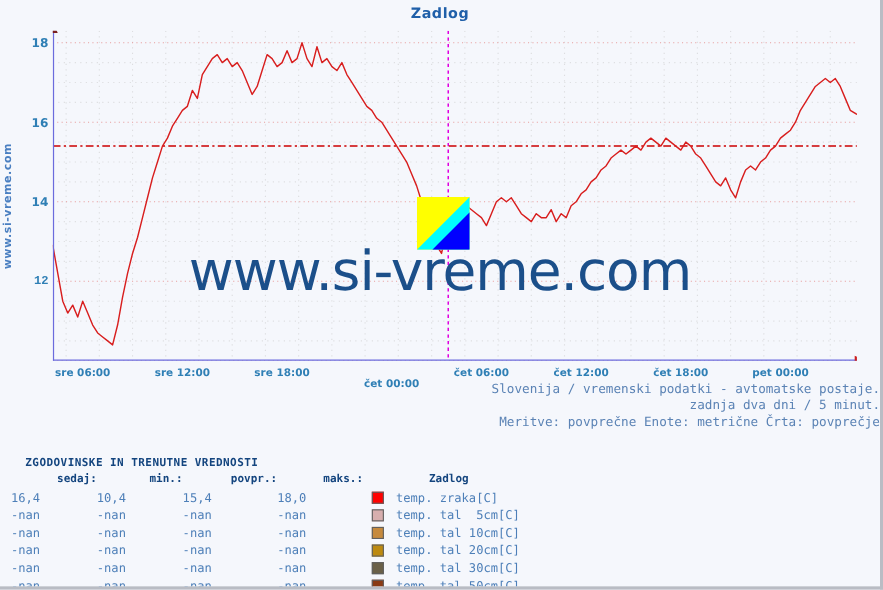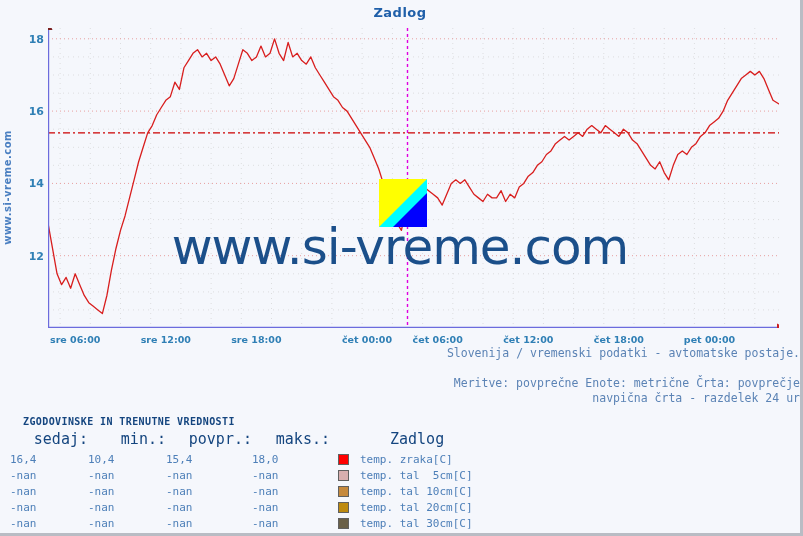--- a/index.html
+++ b/index.html
@@ -75,21 +75,21 @@
   #table{
     position:absolute;left:10px;top:416px;width:780px;
     font-family:"DejaVu Sans Mono",monospace;font-size:11px;color:#4d7fb8;
   }
   .tbl-title{
     color:#14457f;font-weight:bold;font-size:10px;letter-spacing:.4px;
     padding-left:13px;padding-bottom:3px;
   }
   table{border-collapse:collapse;}
   th{
-    font-weight:normal;color:#14457f;font-size:15px;text-align:right;
+    font-weight:bold;color:#14457f;font-size:10px;text-align:right;
     padding:0 0 3px 0;
   }
   td{font-size:11px;color:#4d7fb8;text-align:left;padding:1px 0;height:14px;}
   .c-sedaj{width:78px;}
   .c-min{width:78px;}
   .c-povpr{width:86px;}
   .c-maks{width:78px;}
   .c-sw{width:26px;text-align:center;}
   .c-lbl{text-align:left;padding-left:4px;white-space:pre;}
   th.c-lbl{text-align:left;padding-left:34px;}
@@ -101,21 +101,21 @@
 </head>
 <body>
 
 <div id="root">
 
   <div class="chart-title">Zadlog</div>
 
   <div class="side-watermark">www.si-vreme.com</div>
 
   <div id="yaxis">
-      <div class="ytick" style="top: 227.7px;">12</div>
+      <div class="ytick" style="top: 227.7px; font-family: Liberation Mono, monospace;">12</div>
       <div class="ytick" style="top: 155.4px;">14</div>
       <div class="ytick" style="top: 83.1px;">16</div>
       <div class="ytick" style="top: 10.8px;">18</div>
     </div>
 
   <div id="plot">
     <svg id="chart-svg" width="731" height="300">
         <line x1="12.1" y1="0" x2="12.1" y2="300" stroke="#c8c8c8" stroke-width="1" stroke-dasharray="1,4" opacity="0.55"></line>
         <line x1="42.3" y1="0" x2="42.3" y2="300" stroke="#c8c8c8" stroke-width="1" stroke-dasharray="1,4" opacity="0.55"></line>
         <line x1="72.5" y1="0" x2="72.5" y2="300" stroke="#c8c8c8" stroke-width="1" stroke-dasharray="1,4" opacity="0.55"></line>
@@ -164,38 +164,38 @@
         <line x1="0" y1="299.5" x2="731" y2="299.5" stroke="#6b6bdd" stroke-width="1.4"></line>
         <polygon points="0.5,-7 -3.5,2 4.5,2" fill="#7a2020"></polygon>
         <polygon points="738,299.5 729,295.5 729,303.5" fill="#cc2020"></polygon>
       </svg>
   </div>
 
   <div id="xaxis">
       <div class="xtick" style="left: 75.2px;">sre 06:00</div>
       <div class="xtick" style="left: 165.8px;">sre 12:00</div>
       <div class="xtick" style="left: 256.4px;">sre 18:00</div>
-      <div class="xtick" style="left: 367px;">čet 00:00</div>
+      <div class="xtick" style="left: 356px; margin-top: 10px;">čet 00:00</div>
       <div class="xtick" style="left: 437.7px;">čet 06:00</div>
       <div class="xtick" style="left: 528.3px;">čet 12:00</div>
       <div class="xtick" style="left: 618.9px;">čet 18:00</div>
       <div class="xtick" style="left: 709.5px;">pet 00:00</div>
     </div>
 
   <svg class="wm-logo" viewBox="0 0 48 48">
     <rect x="0" y="0" width="48" height="48" fill="#FFFF00"></rect>
     <polygon points="0,48 48,0 48,48" fill="#00FFFF"></polygon>
     <polygon points="14,48 48,14 48,48" fill="#0000FF"></polygon>
   </svg>
 
   <div class="wm-text">www.si-vreme.com</div>
 
   <div class="caption cap1">Slovenija / vremenski podatki - avtomatske postaje.</div>
+  <div class="caption cap2">zadnja dva dni / 5 minut.</div>
   <div class="caption cap3">Meritve: povprečne  Enote: metrične  Črta: povprečje</div>
-  <div class="caption cap4">navpična črta - razdelek 24 ur</div>
 
   <div id="table">
     <div class="tbl-title">ZGODOVINSKE IN TRENUTNE VREDNOSTI</div>
     <table>
       <thead>
         <tr>
           <th class="c-sedaj">sedaj:</th>
           <th class="c-min">min.:</th>
           <th class="c-povpr">povpr.:</th>
           <th class="c-maks">maks.:</th>

